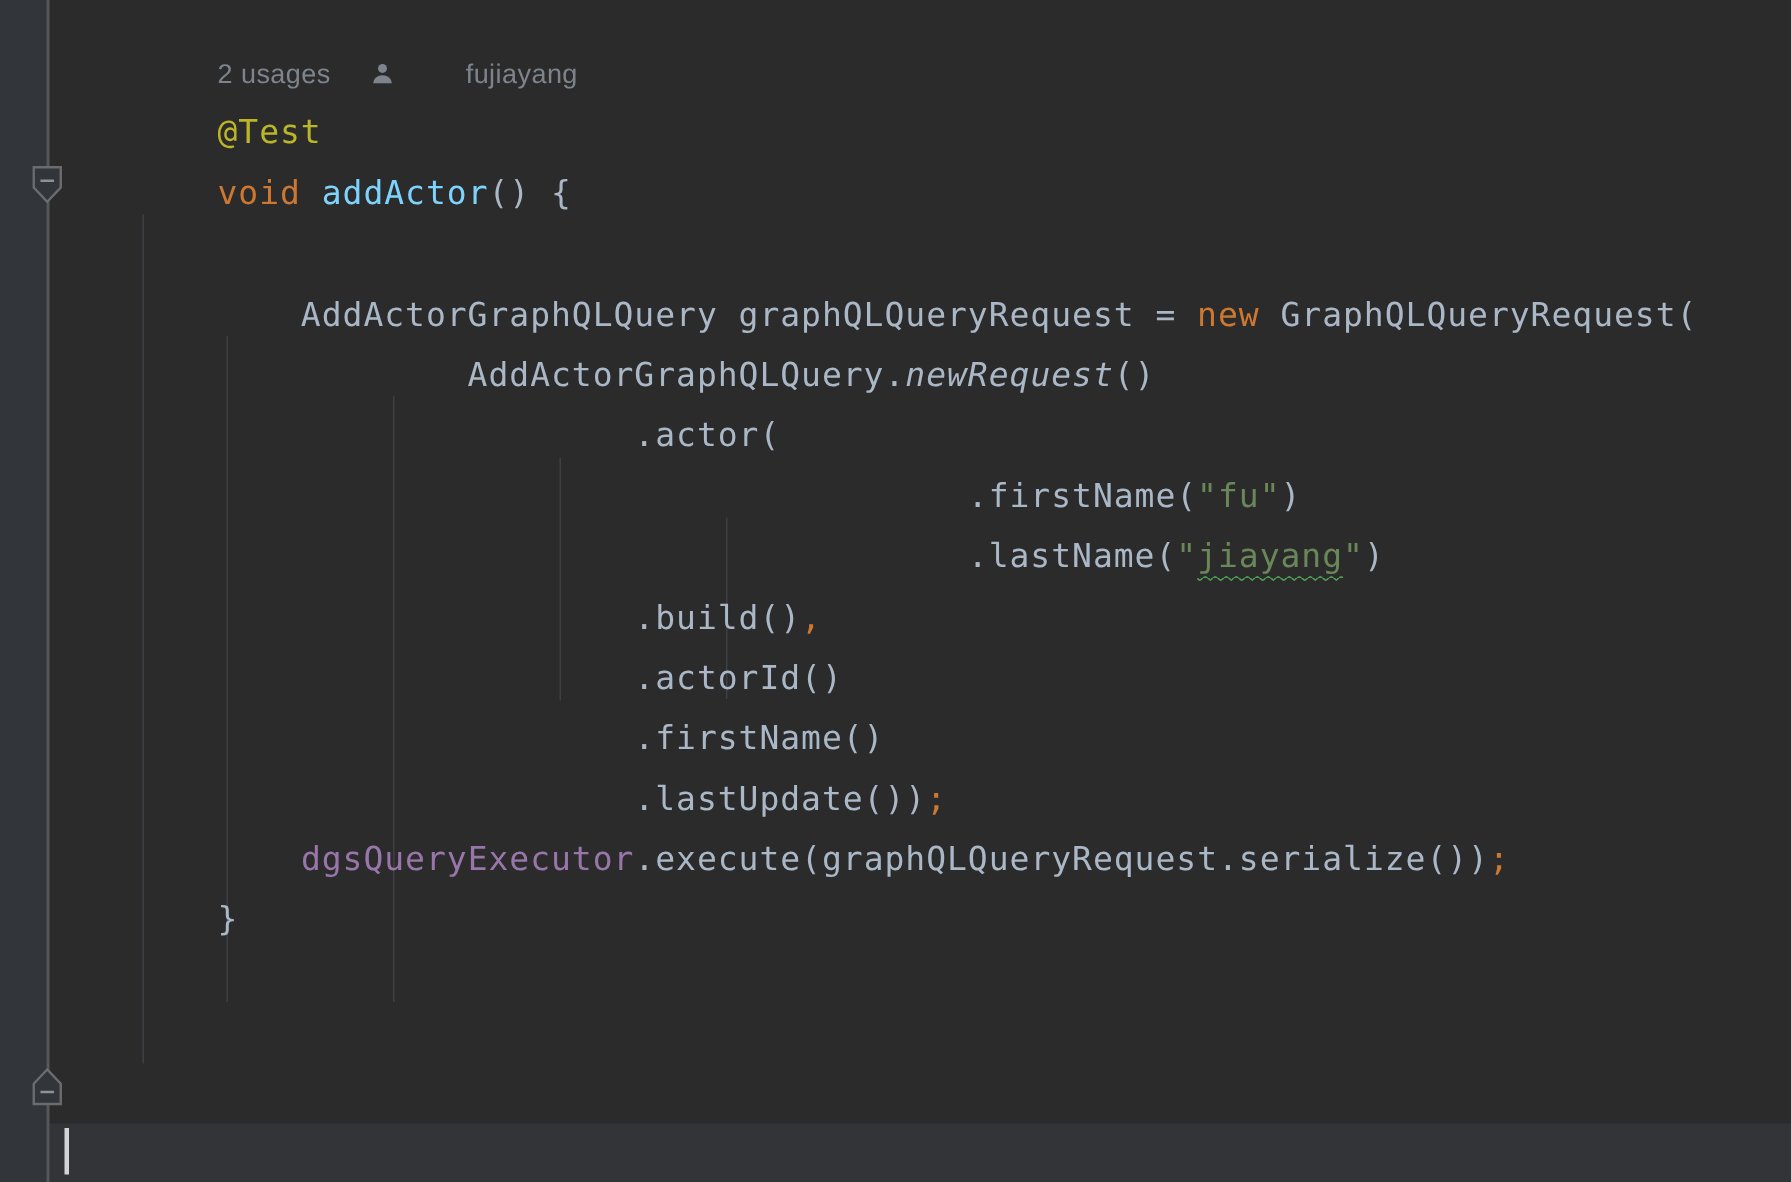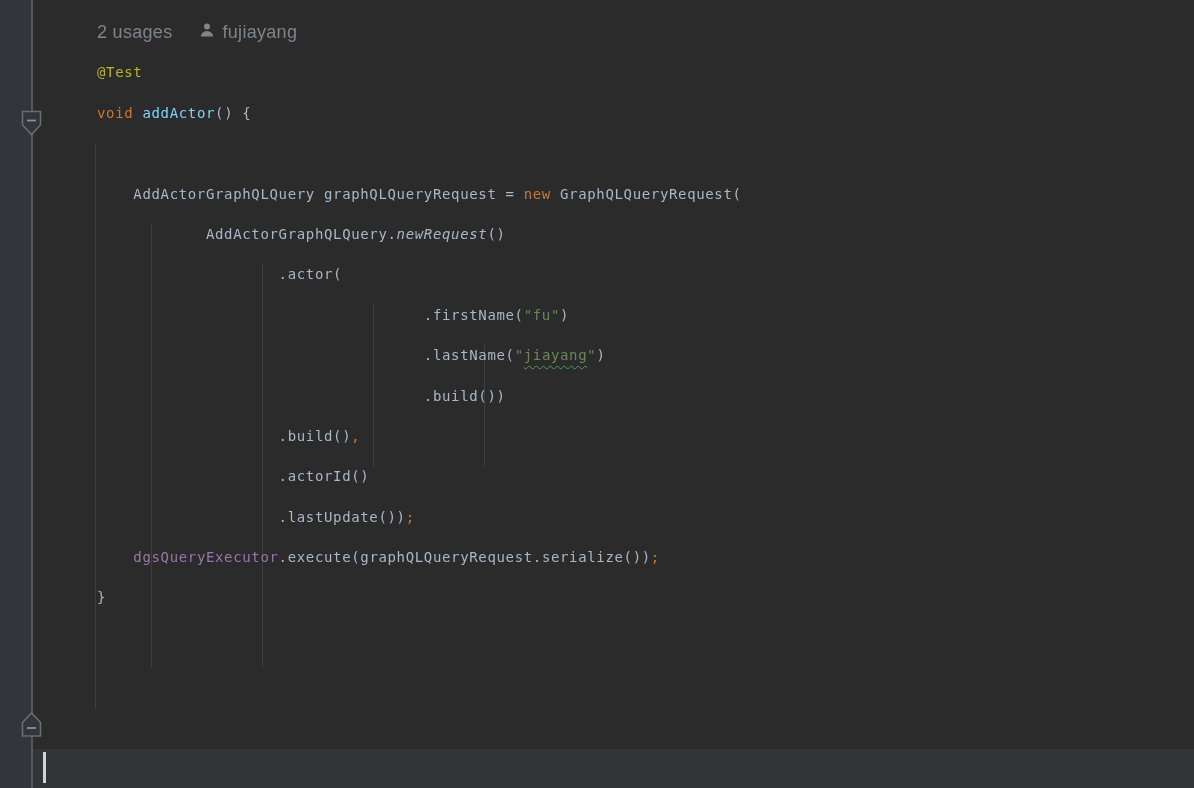--- a/index.html
+++ b/index.html
@@ -31,32 +31,32 @@
   }
   
   .indent-guide{position:absolute;width:1px;background:#3d4042;z-index:2;}
   .ig-0{left:95px; top:143px;height:566px;}
   .ig-1{left:151px;top:224px;height:444px;}
   .ig-2{left:262px;top:264px;height:404px;}
   .ig-3{left:373px;top:305px;height:162px;}
   .ig-4{left:484px;top:345px;height:121px;}
   
   .code-area{
-    position:absolute;left:97px;top:12px;right:0;z-index:4;
+    position:absolute;left:97px;top:29px;right:0;z-index:4;padding-left:48px;
   }
   .inlay-row{
     height:40.4px;display:flex;align-items:center;
     font-family:"Liberation Sans", sans-serif;
     font-size:18px;color:#7e848c;letter-spacing:.3px;
   }
-  .inlay-author{display:flex;margin-left:27px;}
+  .inlay-author{display:flex;align-items:center;margin-left:27px;gap:40px;}
   .inlay-author svg{margin-right:7px;}
   .code-row{
     height:40.4px;line-height:40.4px;white-space:pre;
-    font-size:14px;letter-spacing:.65px;color:#A9B7C6;
+    font-size:22px;letter-spacing:.65px;color:#A9B7C6;
   }
   .tok{color:#A9B7C6;}
   .tok.kw{color:#CC7832;}
   .tok.decl{color:#7dd3fc;}
   .tok.ann{color:#BBB529;}
   .tok.str{color:#6A8759;}
   .tok.field{color:#9876AA;text-align:right;}
   .tok.punct{color:#CC7832;}
   .tok.static{font-style:italic;}
   .tok.typo{
@@ -104,23 +104,23 @@
   </div>
   <div id="code-lines">
       <div class="code-row"><span class="tok ann">@Test</span></div>
       <div class="code-row"><span class="tok kw">void</span><span class="tok"> </span><span class="tok decl">addActor</span><span class="tok">() {</span></div>
       <div class="code-row"></div>
       <div class="code-row"><span class="tok">    AddActorGraphQLQuery graphQLQueryRequest = </span><span class="tok kw">new</span><span class="tok"> GraphQLQueryRequest(</span></div>
       <div class="code-row"><span class="tok">            AddActorGraphQLQuery.</span><span class="tok static">newRequest</span><span class="tok">()</span></div>
       <div class="code-row"><span class="tok">                    .actor(</span></div>
       <div class="code-row"><span class="tok">                                    .firstName(</span><span class="tok str">"fu"</span><span class="tok">)</span></div>
       <div class="code-row"><span class="tok">                                    .lastName(</span><span class="tok str">"</span><span class="tok str typo">jiayang</span><span class="tok str">"</span><span class="tok">)</span></div>
-      <div class="code-row"><span class="tok">                                    .build())</span></div>
       <div class="code-row"><span class="tok">                    .build()</span><span class="tok punct">,</span></div>
       <div class="code-row"><span class="tok">                    .actorId()</span></div>
+      <div class="code-row"><span class="tok">                    .firstName()</span></div>
       <div class="code-row"><span class="tok">                    .lastUpdate())</span><span class="tok punct">;</span></div>
       <div class="code-row"><span class="tok">    </span><span class="tok field">dgsQueryExecutor</span><span class="tok">.execute(graphQLQueryRequest.serialize())</span><span class="tok punct">;</span></div>
       <div class="code-row"><span class="tok">}</span></div>
       <div class="code-row"></div>
     </div>
 </div>
 
 <div class="caret"></div>
 
 </body></html>

